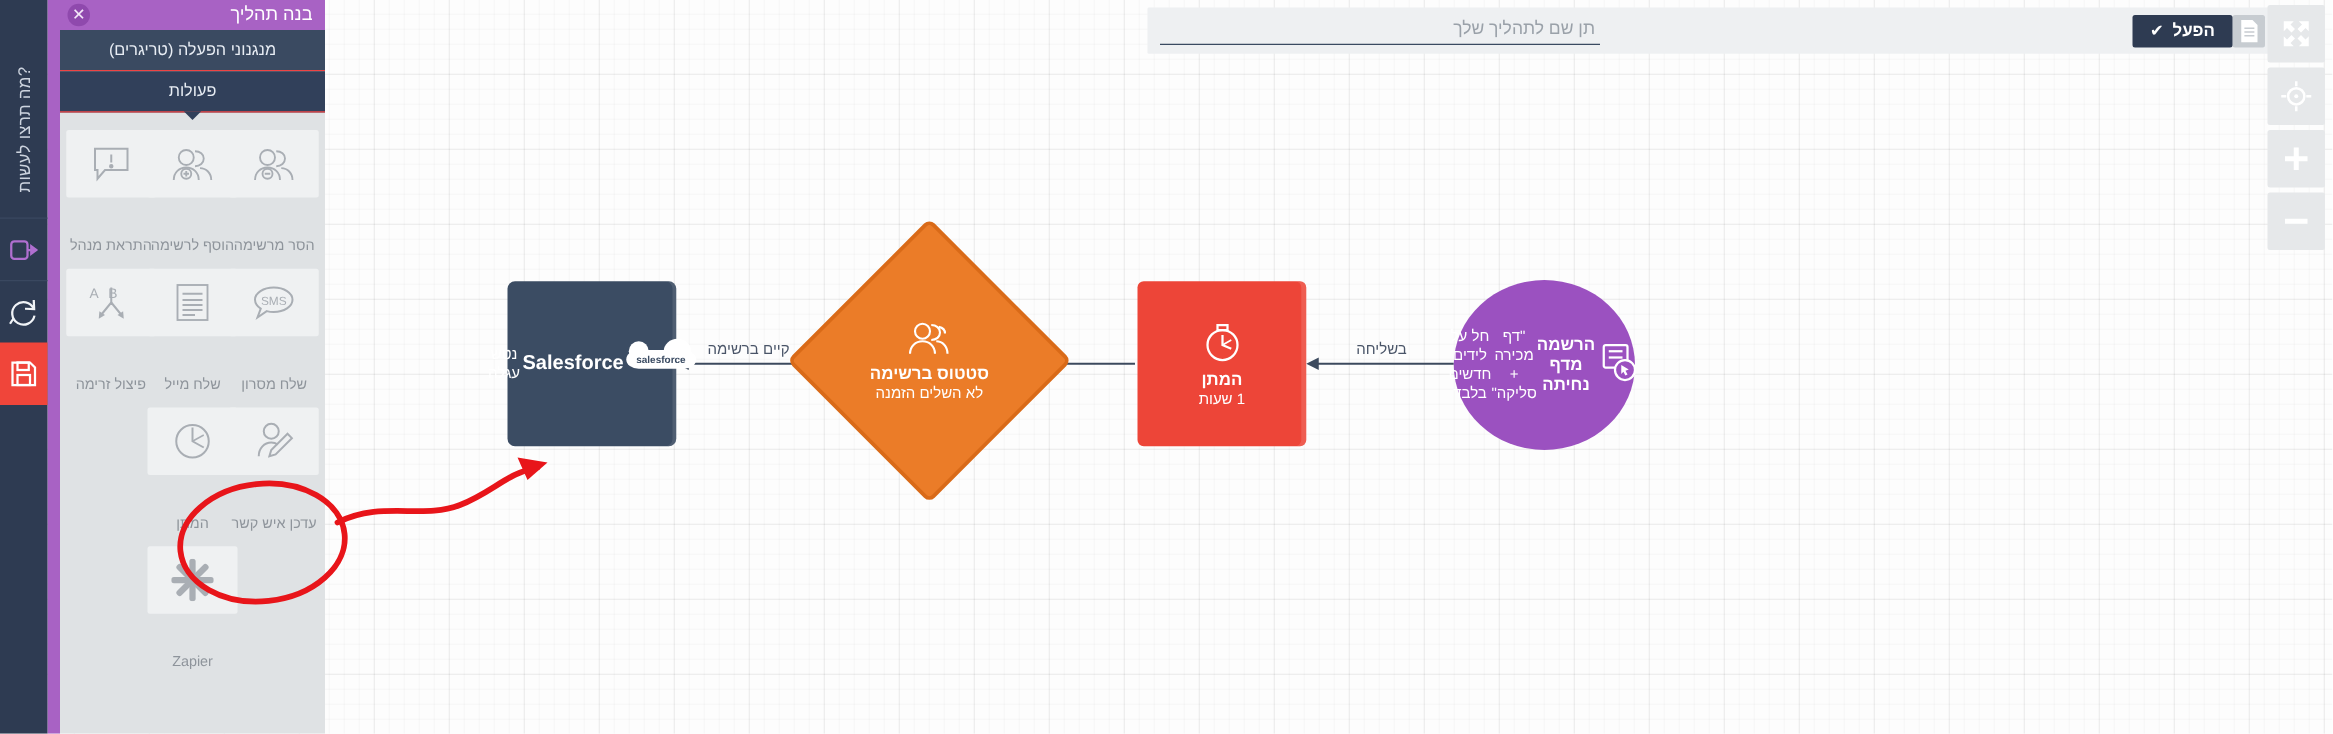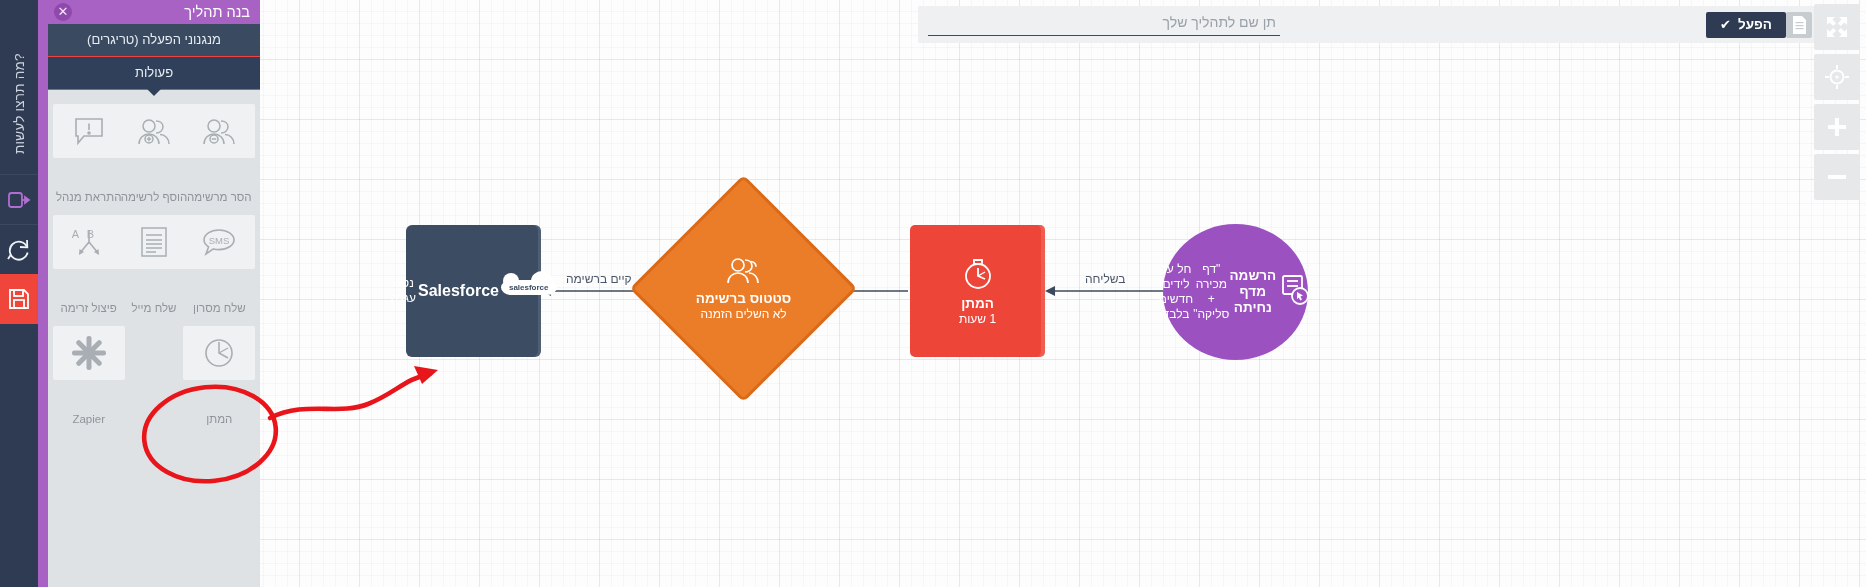--- a/index.html
+++ b/index.html
@@ -411,20 +411,30 @@
           <text x="23" y="12" font-size="11" fill="#a9aeb4" stroke="none" font-family="Liberation Sans, sans-serif">B</text>
           <line x1="18" y1="4" x2="18" y2="18"></line>
           <path d="M18 16L9 27M18 16l9 11"></path>
           <polygon points="8,29 8.5,23 13,26" fill="#a9aeb4" stroke="none"></polygon>
           <polygon points="28,29 23,26 27.5,23" fill="#a9aeb4" stroke="none"></polygon>
         </svg>
       </div>
       <div class="tile-label">פיצול זרימה</div>
     </div>
 
+    <div class="tile">
+      <div class="tile-icon">
+        <svg width="32" height="32" viewBox="0 0 32 32" fill="none" stroke="#a9aeb4" stroke-width="1.6">
+          <circle cx="14" cy="8" r="6"></circle>
+          <path d="M4 28c0-6.5 4.5-11 10-11 2 0 3.8.6 5.3 1.6"></path>
+          <path d="M27 10L14 23l-1.5 5 5-1.5L30.5 13.5z"></path>
+        </svg>
+      </div>
+      <div class="tile-label">עדכן איש קשר</div>
+    </div>
 
     <div class="tile">
       <div class="tile-icon">
         <svg width="32" height="32" viewBox="0 0 32 32" fill="none" stroke="#a9aeb4" stroke-width="1.6">
           <circle cx="16" cy="16" r="13"></circle>
           <path d="M16 5v11l9 5"></path>
           <path d="M16 16l9-5" stroke-width="1.2"></path>
         </svg>
       </div>
       <div class="tile-label">המתן</div>

